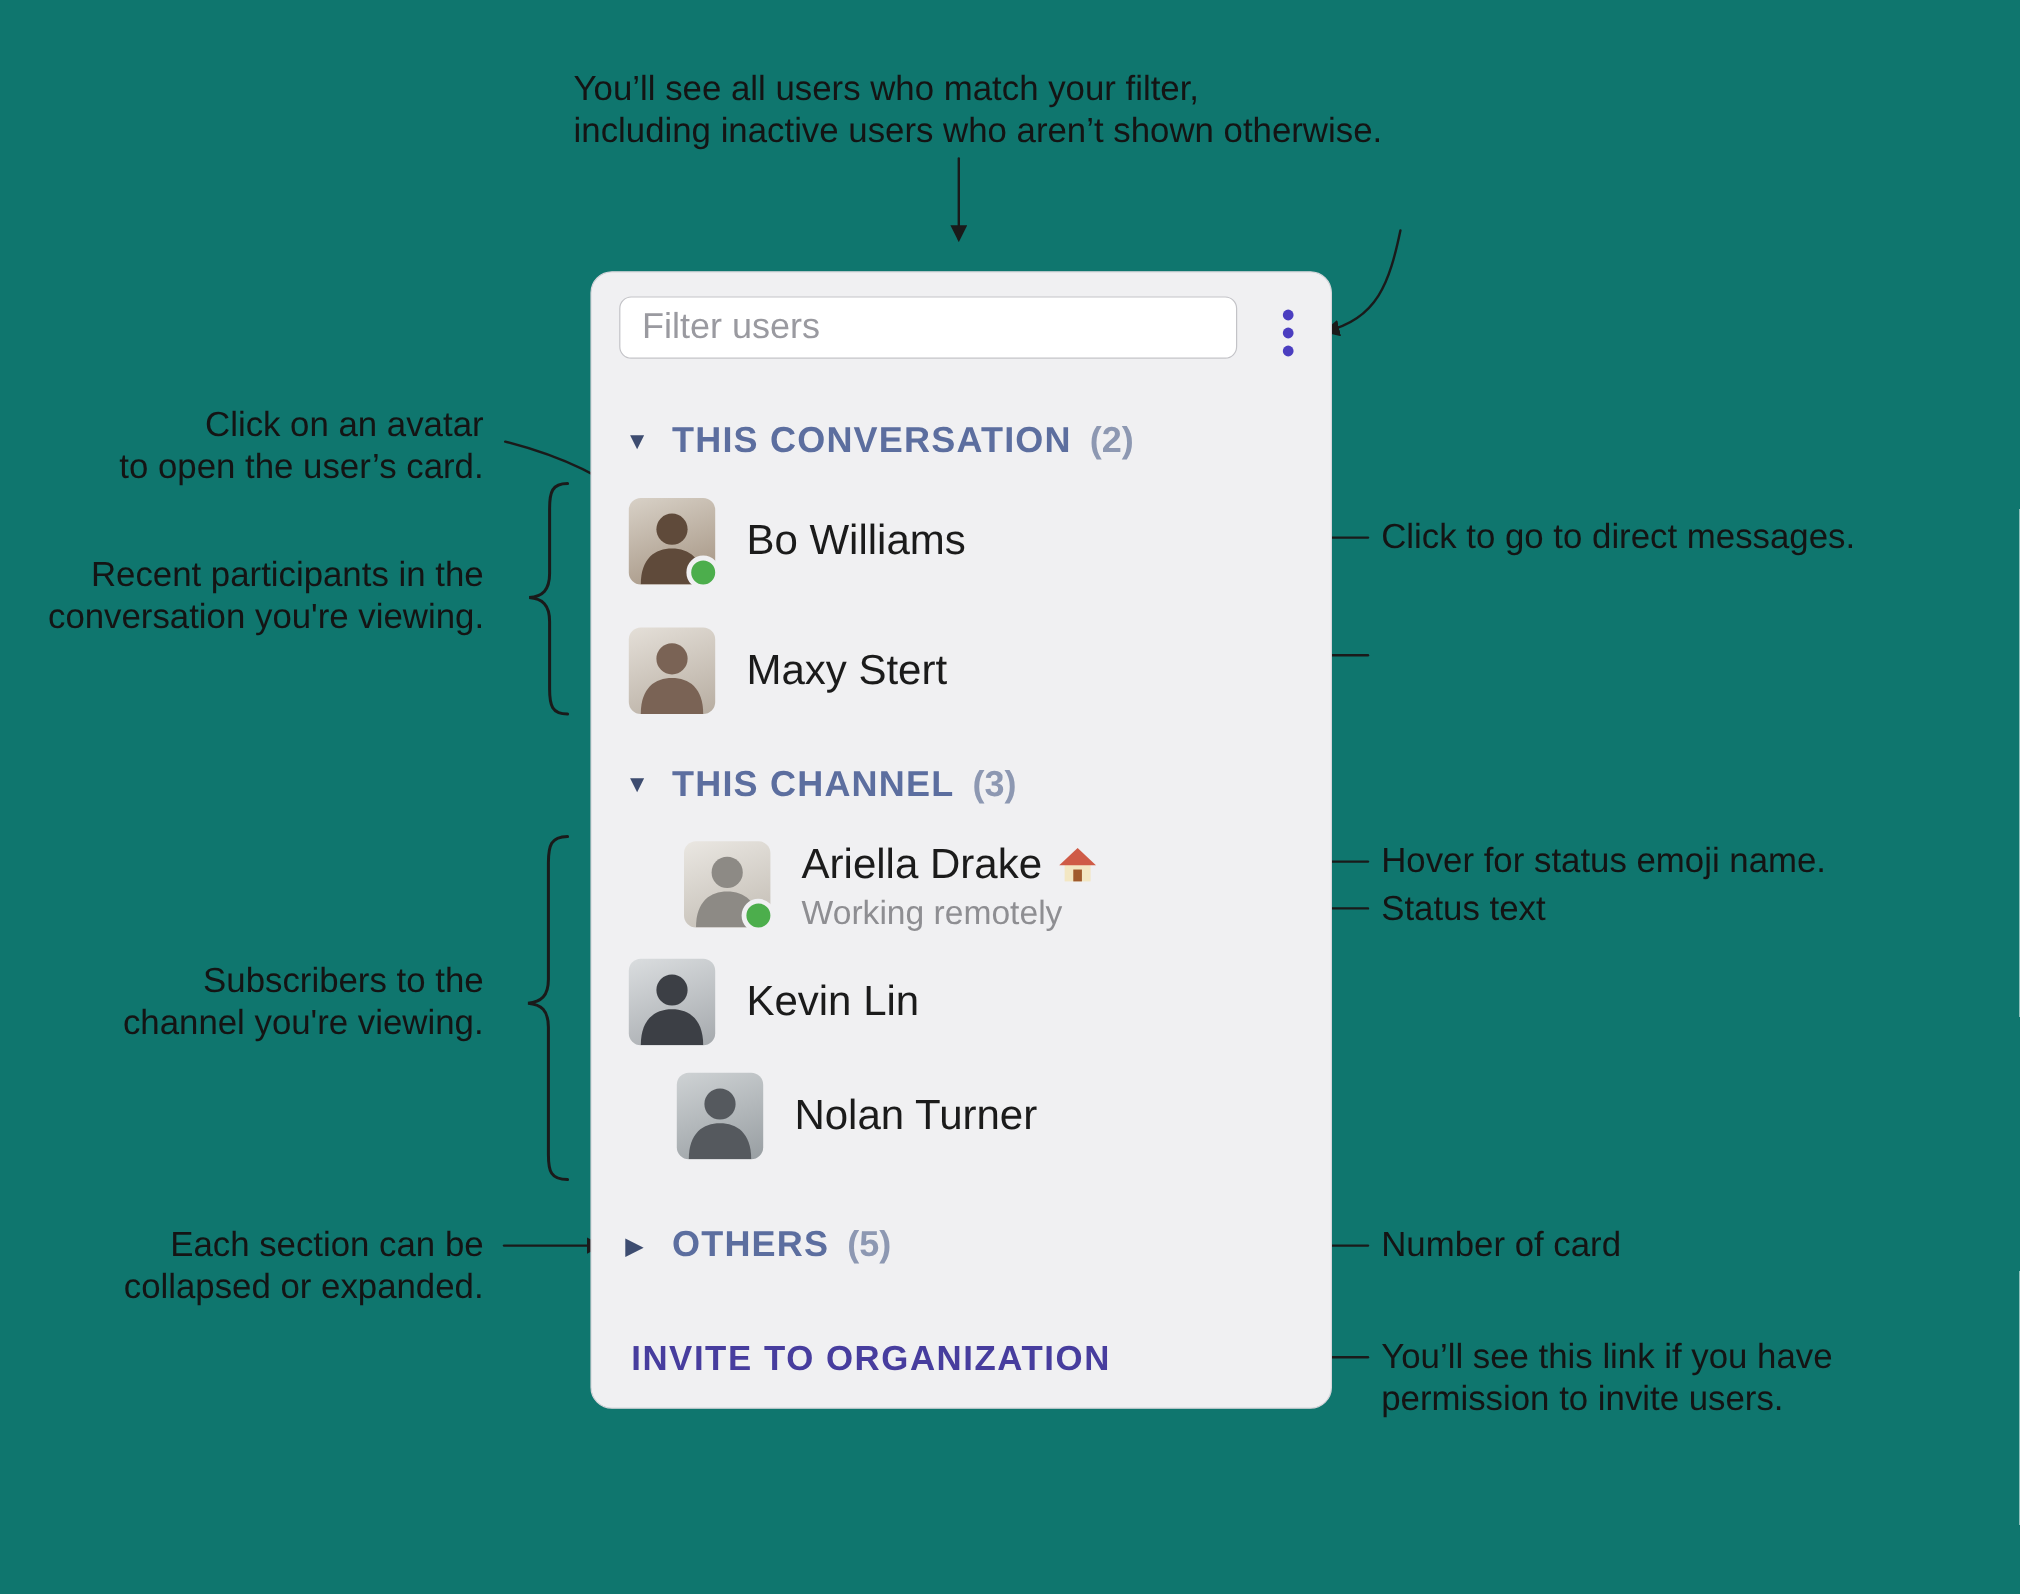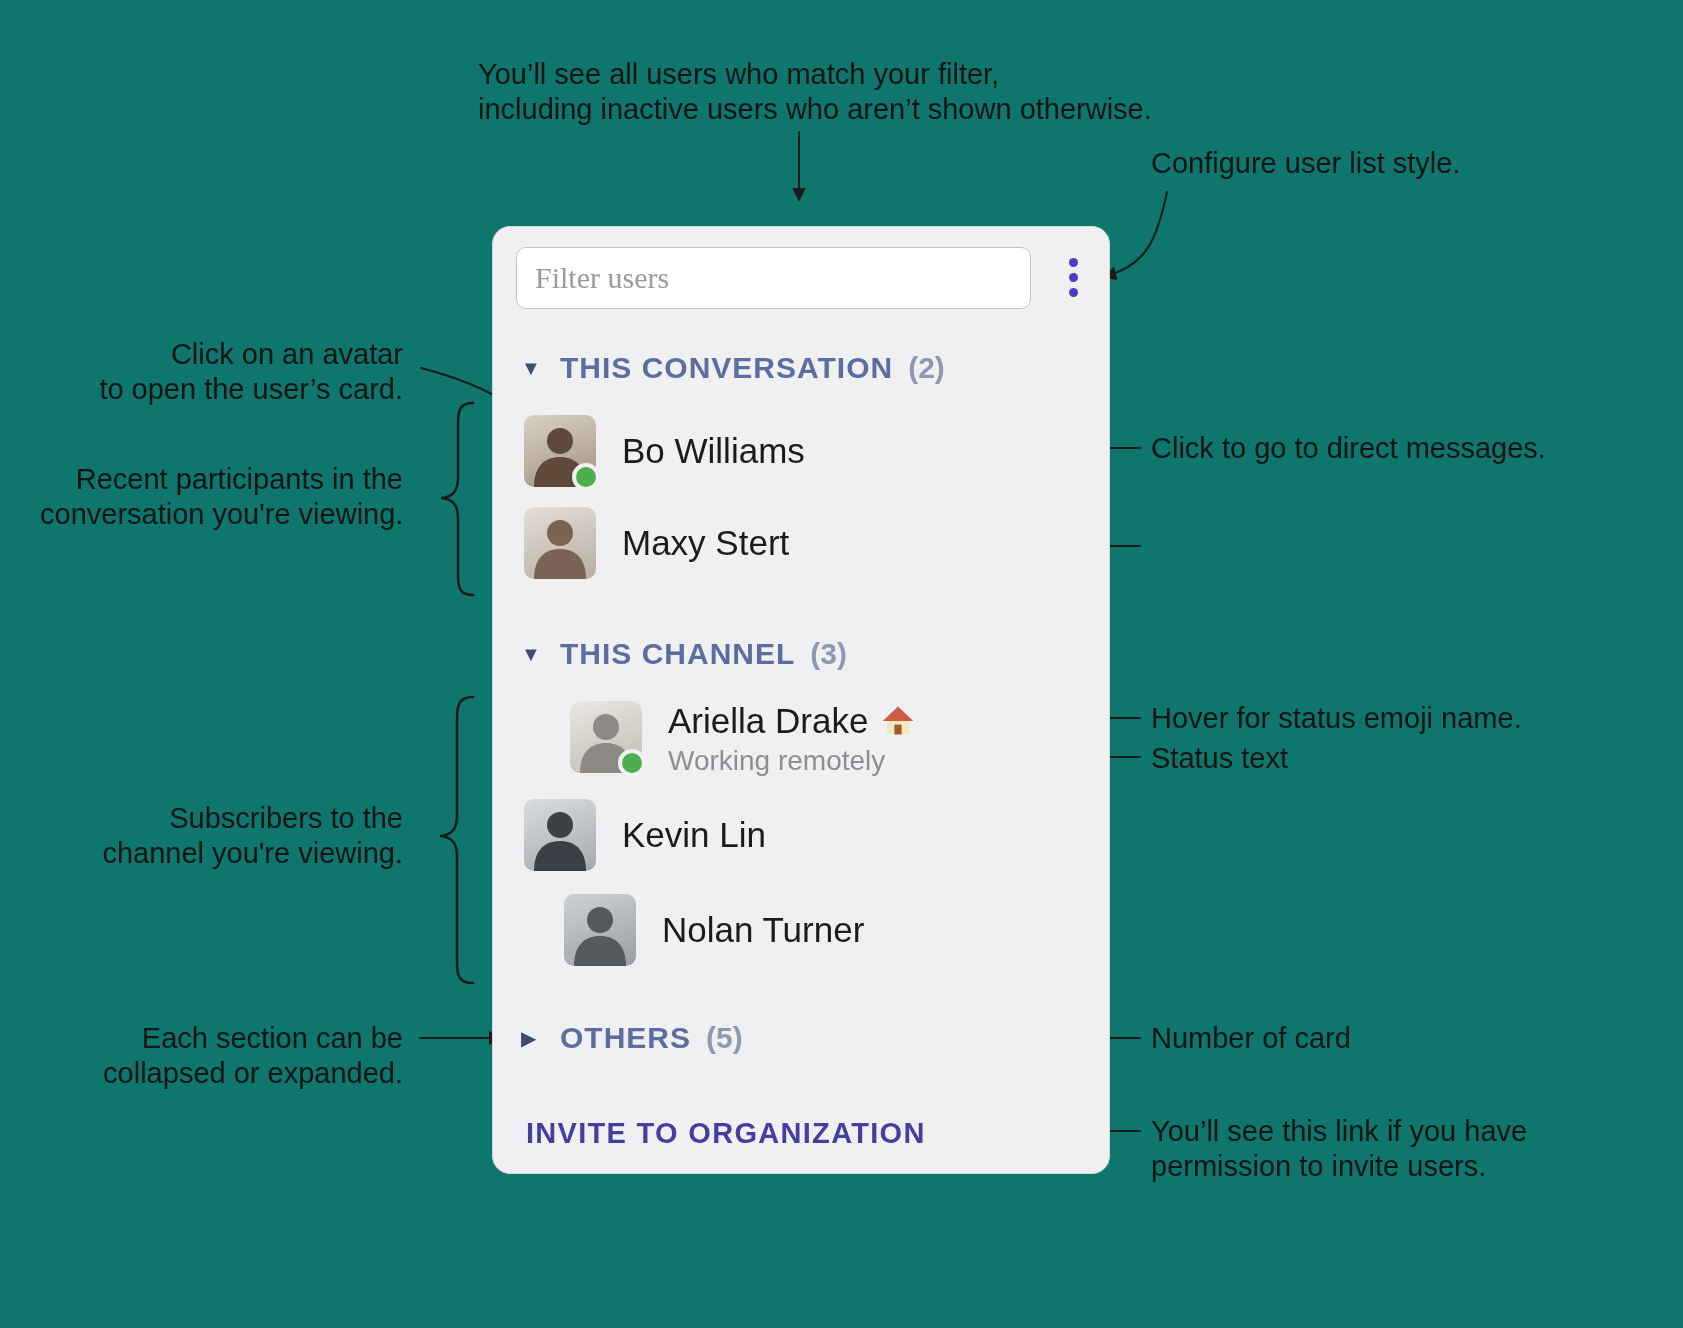--- a/index.html
+++ b/index.html
@@ -13,23 +13,23 @@
   .note{position:absolute;font-size:29px;line-height:35px;color:#141414;}
   .note .ln{white-space:nowrap;}
   .ra{text-align:right;}
 
   
   .panel{
     position:absolute;left:492px;top:226px;width:618px;height:948px;
     background:#f0f0f2;border:1px solid #d5d5da;border-radius:18px;box-sizing:border-box;
   }
   .filter-input{
-    position:absolute;left:23px;top:20px;width:515px;height:62px;box-sizing:border-box;
+    position:absolute;left:23px;top:20px;width:515px;height:52px;box-sizing:border-box;
     border:1.5px solid #c3c3c7;border-radius:10px;background:#ffffff;
-    font-family:Liberation Serif, serif;font-size:30px;color:#333;padding:0 18px;outline:none;
+    font-family:Liberation Sans, sans-serif;font-size:30px;color:#333;padding:0 18px;outline:none;
   }
   .filter-input::placeholder{color:#9a9aa0;}
   .menu-btn{
     position:absolute;left:554px;top:22px;width:52px;height:56px;
     background:transparent;border:none;cursor:pointer;padding:0;
     display:flex;flex-direction:column;align-items:center;justify-content:center;gap:6px;
   }
   .menu-btn .dot{width:9px;height:9px;border-radius:50%;background:#4b3ec0;display:block;}
 
   .section-header{
@@ -92,23 +92,20 @@
       <path d="M 473 403 C 460 403 458 410 458 424 L 458 478 C 458 492 452 497 441 498 C 452 499 458 504 458 518 L 458 574 C 458 588 460 595 473 595"></path>
       <path d="M 473 697 C 459 697 457 705 457 719 L 457 816 C 457 830 451 835 440 836 C 451 837 457 842 457 856 L 457 962 C 457 976 459 983 473 983"></path>
     </g>
   </svg>
 
   <div class="note" style="left:478px;top:57px;">
     <div class="ln">You’ll see all users who match your filter,</div>
     <div class="ln">including inactive users who aren’t shown otherwise.</div>
   </div>
 
-  <div class="note" style="left:1151px;top:146px;">
-    <div class="ln">Configure user list style.</div>
-  </div>
 
   <div class="note ra" style="left:60px;top:337px;width:343px;">
     <div class="ln">Click on an avatar</div>
     <div class="ln">to open the user’s card.</div>
   </div>
 
   <div class="note ra" style="left:40px;top:462px;width:363px;">
     <div class="ln">Recent participants in the</div>
     <div class="ln">conversation you're viewing.</div>
   </div>
@@ -167,21 +164,21 @@
             <svg viewBox="0 0 72 72">
               <circle cx="36" cy="26" r="13"></circle>
               <path d="M10 72 C10 50 22 42 36 42 C50 42 62 50 62 72 Z"></path>
             </svg>
           </span>
         <span class="presence-dot"></span>
       </div>
       <div class="user-name">Bo Williams</div>
     </div>
 
-    <div class="user-row" style="top:280px;">
+    <div class="user-row" style="top:296px;">
       <div class="avatar av-maxy">
         <span class="ph">
             <svg viewBox="0 0 72 72">
               <circle cx="36" cy="26" r="13"></circle>
               <path d="M10 72 C10 50 22 42 36 42 C50 42 62 50 62 72 Z"></path>
             </svg>
           </span>
       </div>
       <div class="user-name">Maxy Stert</div>
     </div>

